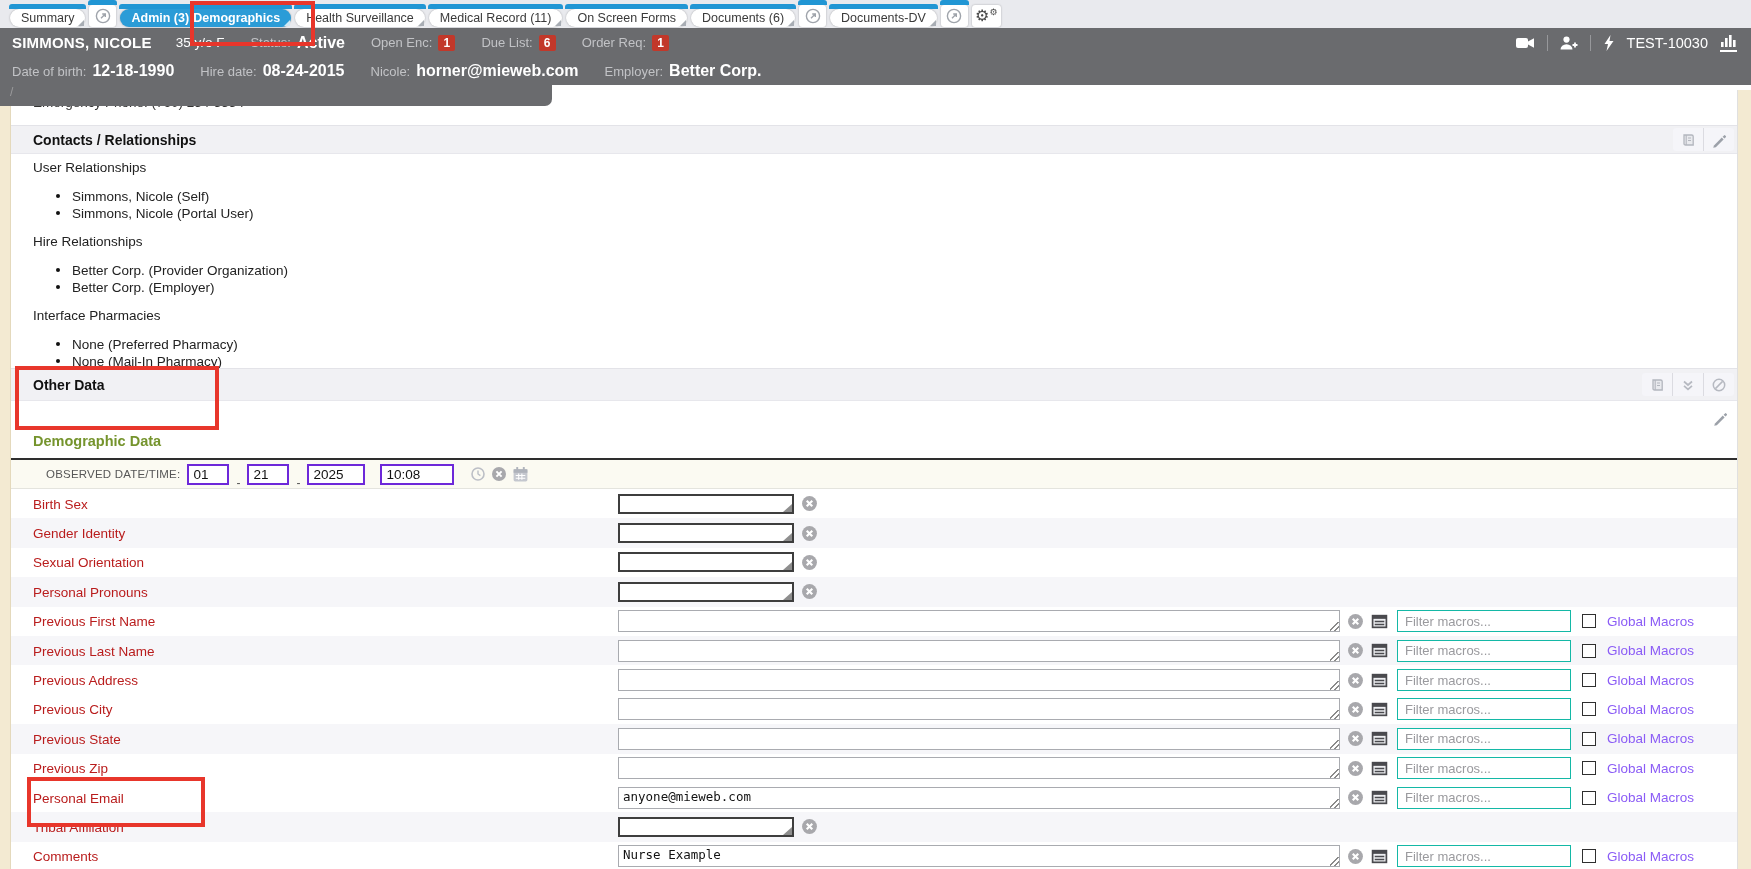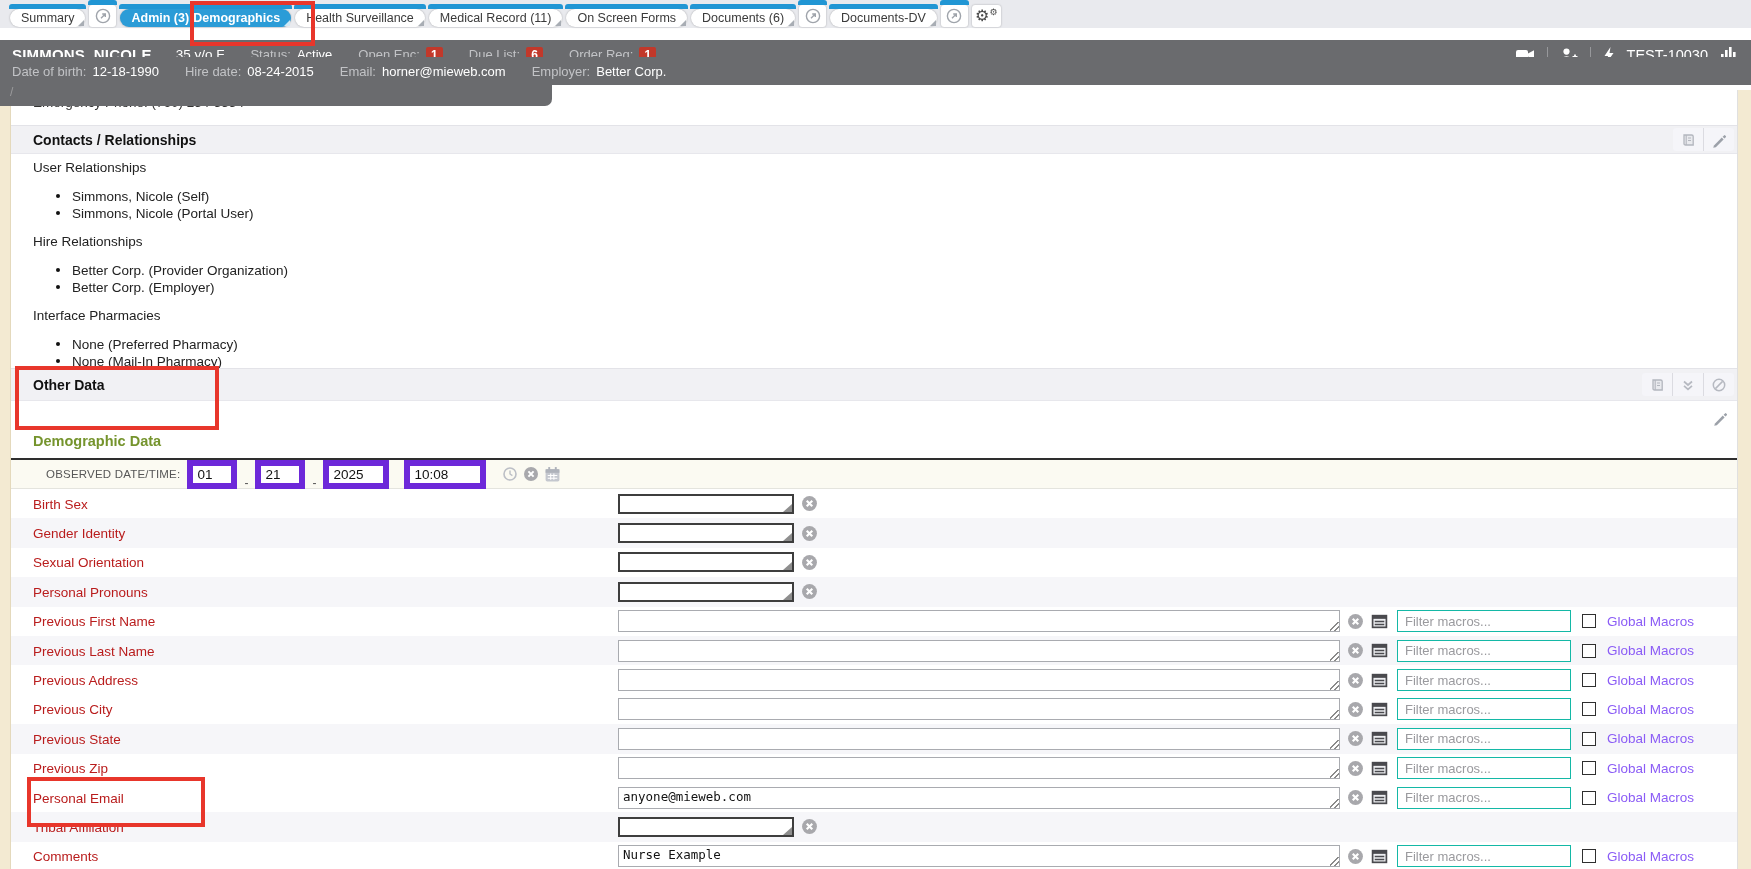--- a/index.html
+++ b/index.html
@@ -14,25 +14,25 @@
   .tab.active{background:#2B9CD7;}
   .tab.active::after{border-color:transparent transparent #CFE9F6 transparent;}
   .tab.active .tab-label{color:#fff;font-weight:bold;}
   .tab-arrow,.gear-btn{position:relative;height:22px;width:27px;background:#fff;border-radius:3px;display:flex;align-items:center;justify-content:center;margin-bottom:1px;box-shadow:0 0 2px rgba(0,0,0,.3);cursor:pointer;}
   .tab-arrow::before{content:'';position:absolute;top:-5px;left:-1px;right:-1px;height:5px;background:#2196D4;border-radius:3px 3px 0 0;}
   .gear-btn{width:29px;}
   .gear-glyph{font-size:16px;color:#4A4A4A;line-height:1;}
   .gear-glyph small{font-size:9px;vertical-align:top;}
 
   
-  .pbar1{position:absolute;top:28px;left:0;right:0;height:29px;background:#6A6B6E;display:flex;align-items:center;padding:0 14px 0 12px;z-index:3;margin-top:12px;}
+  .pbar1{position:absolute;top:28px;left:0;right:0;height:29px;background:#6A6B6E;display:flex;align-items:center;padding:0 14px 0 12px;z-index:3;}
   .pbar2{position:absolute;top:57px;left:0;right:0;height:28px;background:#6A6B6E;display:flex;align-items:center;padding:0 12px;z-index:3;}
   .pbar3{position:absolute;top:85px;left:0;width:552px;height:21px;background:#6A6B6E;border-radius:0 0 7px 0;z-index:3;color:#9B9B9D;font-size:12px;padding-left:10px;box-sizing:border-box;}
   .pname{color:#fff;font-size:15px;font-weight:bold;letter-spacing:.2px;}
-  .pval{color:#fff;font-size:13px;font-weight:normal;}
+  .pval{color:#fff;font-size:16px;font-weight:bold;}
   .plbl{color:#C2C3C6;font-size:13px;}
   .pgroup{display:flex;align-items:center;gap:6px;margin-right:26px;}
   .badge{background:#C2382A;color:#fff;font-weight:bold;font-size:12px;min-width:9px;text-align:center;padding:1px 4px;border-radius:2px;line-height:14px;}
   .pright{margin-left:auto;display:flex;align-items:center;gap:12px;}
   .psep{width:1px;height:16px;background:#97989B;}
   .chart-id{color:#fff;font-size:14.5px;}
   .underlined-icon{border-bottom:2px solid #fff;padding-bottom:1px;}
 
   
   .edge-l{position:absolute;left:0;top:90px;bottom:0;width:10px;background:#F3EAD2;border-right:1px solid #E4D9BC;z-index:2;}
@@ -52,21 +52,21 @@
   .group-item{font-size:13.5px;color:#222;line-height:17px;padding-left:62px;position:relative;}
   .group-item .blt{position:absolute;left:46px;top:6px;width:4px;height:4px;border-radius:50%;background:#111;}
 
   .solo-pencil{position:absolute;left:1712px;top:410px;z-index:1;cursor:pointer;}
   .demog-title{position:absolute;left:33px;top:433px;font-size:14.5px;font-weight:bold;color:#75942D;z-index:1;}
 
   
   .form{position:absolute;left:10px;right:13px;top:458px;border-top:2px solid #2E2E2E;z-index:1;}
   .obs-row{height:28px;background:#FBFAF2;border-bottom:1px solid #E4E4DE;display:flex;align-items:center;padding-left:36px;gap:7px;}
   .obs-label{font-size:11.5px;color:#575757;letter-spacing:.2px;}
-  .dtin{height:17px;border:6px solid #6d28d9;background:#fff;font-size:13.5px;color:#111;display:flex;align-items:center;padding:0 4px;}
+  .dtin{height:17px;border:2px solid #6d28d9;background:#fff;font-size:13.5px;color:#111;display:flex;align-items:center;padding:0 4px;}
   .dt-dash{color:#555;font-size:12px;align-self:flex-end;line-height:10px;}
   .obs-icons{display:flex;align-items:center;gap:5px;margin-left:9px;}
 
   .frow{position:relative;height:29.4px;}
   .frow.shaded{background:#F6F6F9;}
   .frow-label{position:absolute;left:23px;top:50%;transform:translateY(-50%);font-size:13.5px;color:#b91c1c;white-space:nowrap;}
   .ctrl{position:absolute;left:608px;top:50%;transform:translateY(-50%);display:flex;align-items:center;gap:7px;}
   .sel{width:172px;height:16px;border:2px solid #3E3E3E;background:#fff;position:relative;overflow:hidden;}
   .sel::after{content:'';position:absolute;right:0;bottom:0;border-style:solid;border-width:0 0 8px 9px;border-color:transparent transparent #8E8E8E transparent;}
   .ta{width:712px;height:18px;border:1px solid #A9ABB0;background:#fff;position:relative;font-family:"DejaVu Sans Mono",monospace;font-size:12.5px;color:#111;padding:1px 4px;box-sizing:content-box;white-space:nowrap;overflow:hidden;}
@@ -241,21 +241,21 @@
   <div class="pbar2">
     <div class="pgroup">
       <span class="plbl">Date of birth:</span>
       <span class="pval">12-18-1990</span>
     </div>
     <div class="pgroup">
       <span class="plbl">Hire date:</span>
       <span class="pval">08-24-2015</span>
     </div>
     <div class="pgroup">
-      <span class="plbl">Email:</span>
+      <span class="plbl">Nicole:</span>
       <span class="pval">horner@mieweb.com</span>
     </div>
     <div class="pgroup">
       <span class="plbl">Employer:</span>
       <span class="pval">Better Corp.</span>
     </div>
   </div>
 
   <div class="pbar3">
     <span>/</span>

